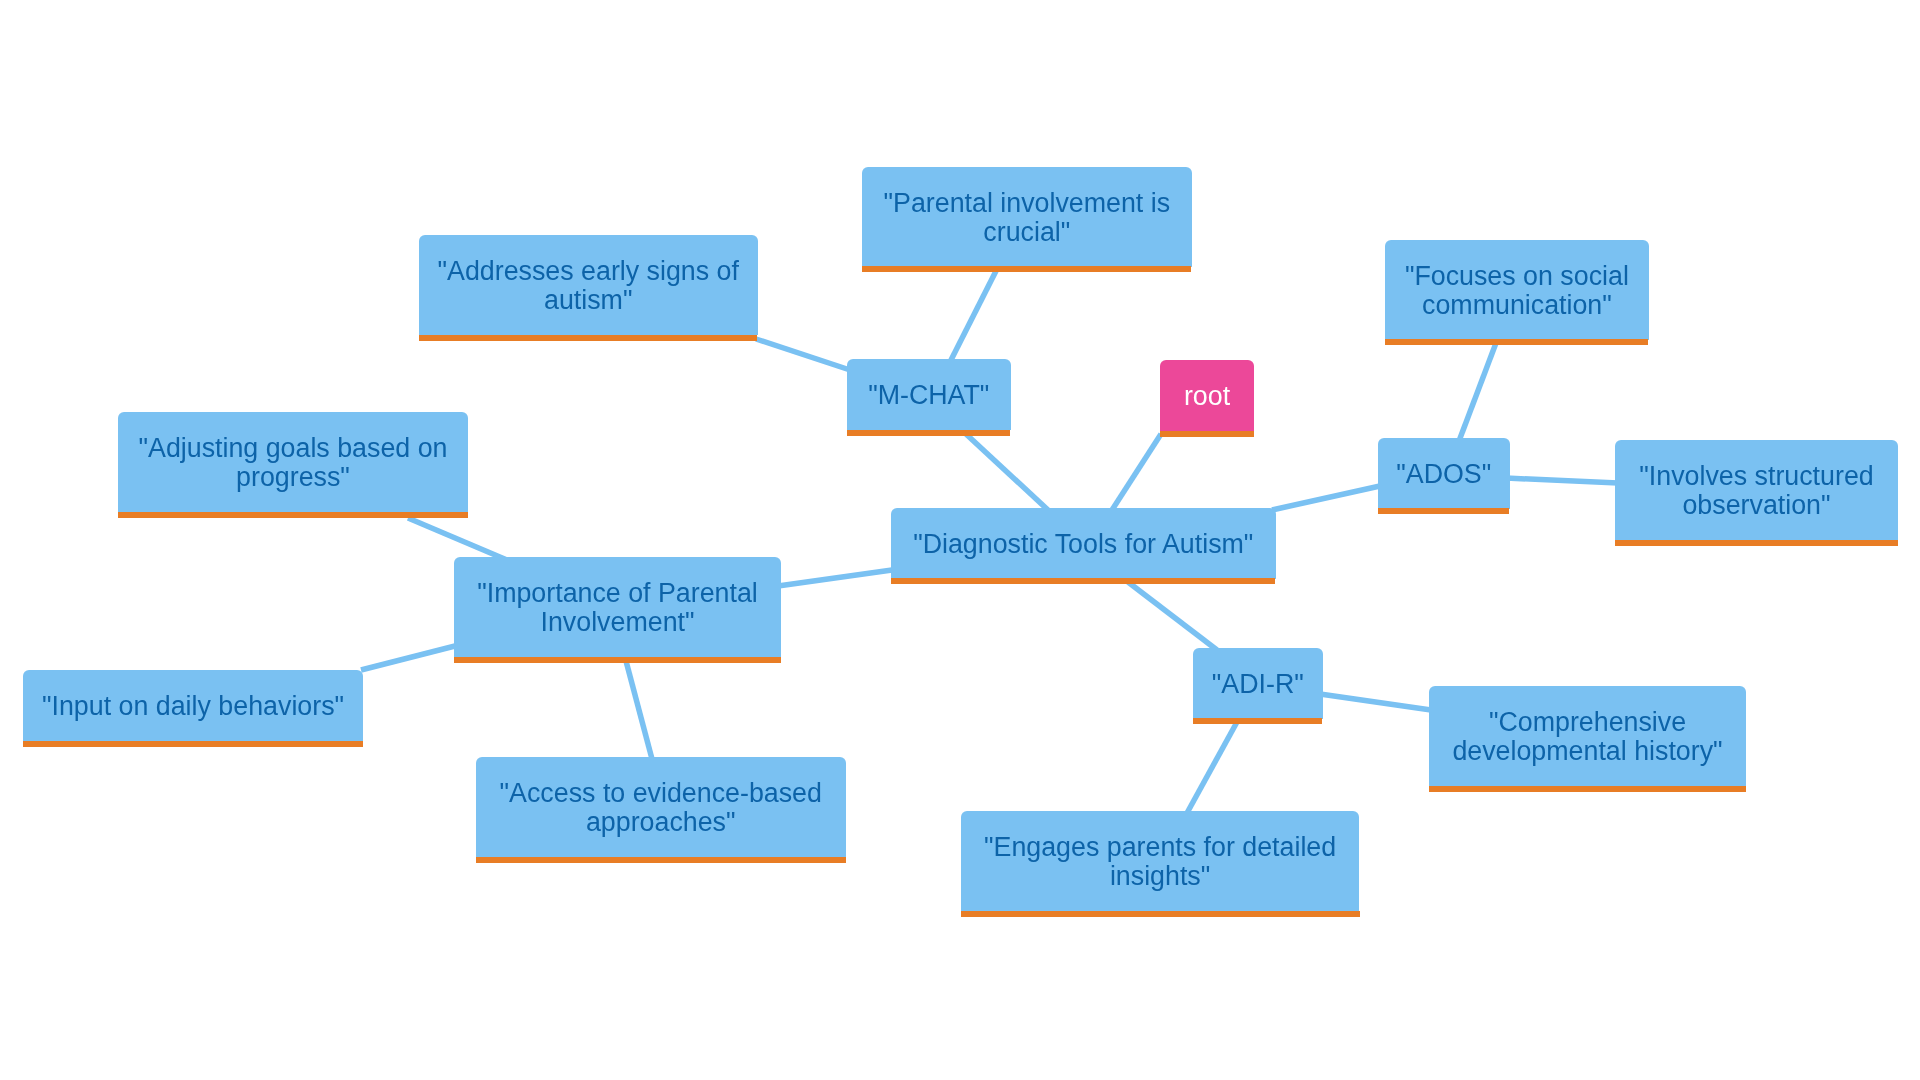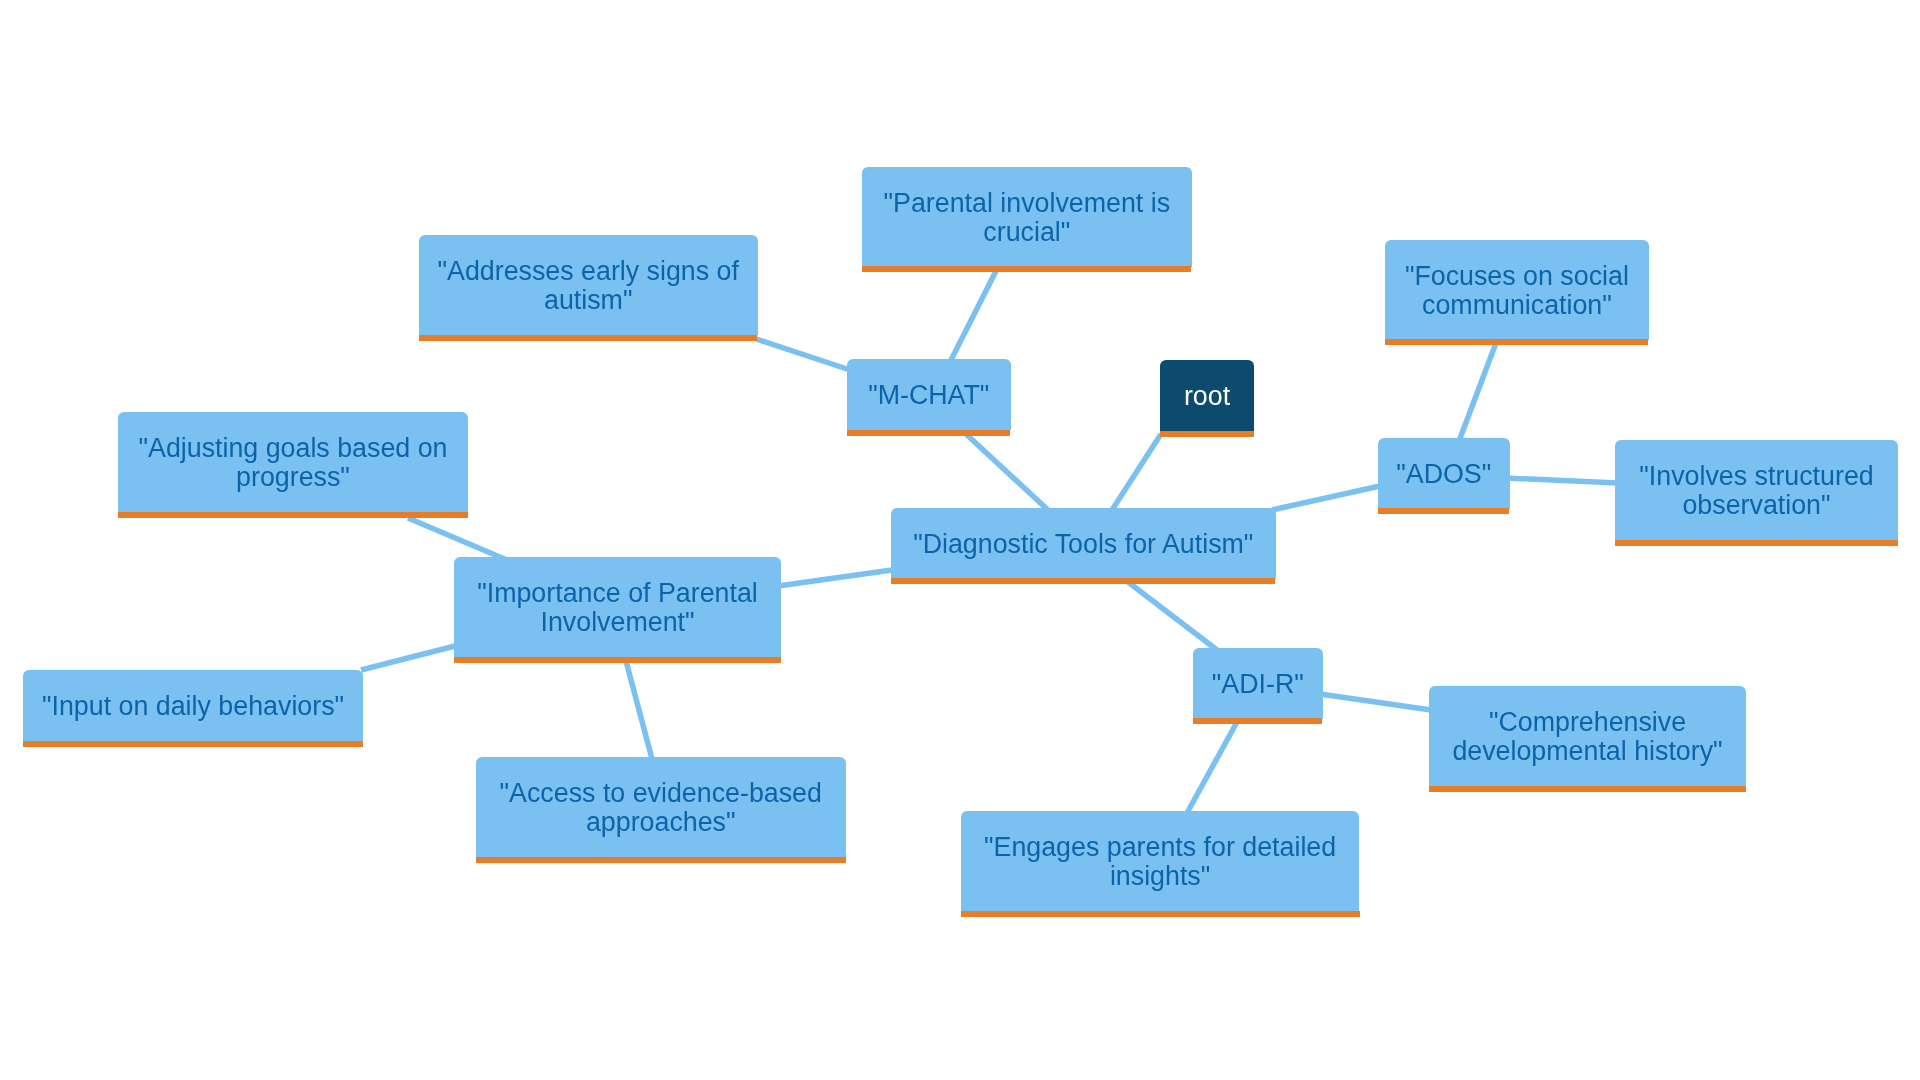--- a/index.html
+++ b/index.html
@@ -34,21 +34,21 @@
         <path d="M 1320,694 L 1431,710" stroke="#7ac1f2" stroke-width="5.5" fill="none"></path>
         <path d="M 1237,722 L 1187,813" stroke="#7ac1f2" stroke-width="5.5" fill="none"></path>
         <path d="M 892,570 L 778,586" stroke="#7ac1f2" stroke-width="5.5" fill="none"></path>
         <path d="M 507,560 L 408,518" stroke="#7ac1f2" stroke-width="5.5" fill="none"></path>
         <path d="M 455,646 L 361,670" stroke="#7ac1f2" stroke-width="5.5" fill="none"></path>
         <path d="M 626,661 L 652,759" stroke="#7ac1f2" stroke-width="5.5" fill="none"></path>
       </g>
   </svg>
 
   <div class="node root" style="left: 1159.5px; top: 360px; width: 94px; height: 70.5px;">
-    <div class="node-body" style="background: #0c4a6e; color: rgb(255, 255, 255);">root</div>
+    <div class="node-body" style="background: #ec4899; color: rgb(255, 255, 255);">root</div>
     <div class="node-accent" style="top: 70.5px; background: rgb(232, 125, 37);"></div>
   </div>
 
   <div class="node" style="left: 890.5px; top: 507.8px; width: 384.5px; height: 70.5px;">
     <div class="node-body" style="background: rgb(122, 193, 242); color: rgb(13, 99, 168);">"Diagnostic Tools for Autism"</div>
     <div class="node-accent" style="top: 70.5px; background: rgb(232, 125, 37);"></div>
   </div>
 
   <div class="node" style="left: 846.5px; top: 359.2px; width: 163.5px; height: 70.5px;">
     <div class="node-body" style="background: rgb(122, 193, 242); color: rgb(13, 99, 168);">"M-CHAT"</div>

